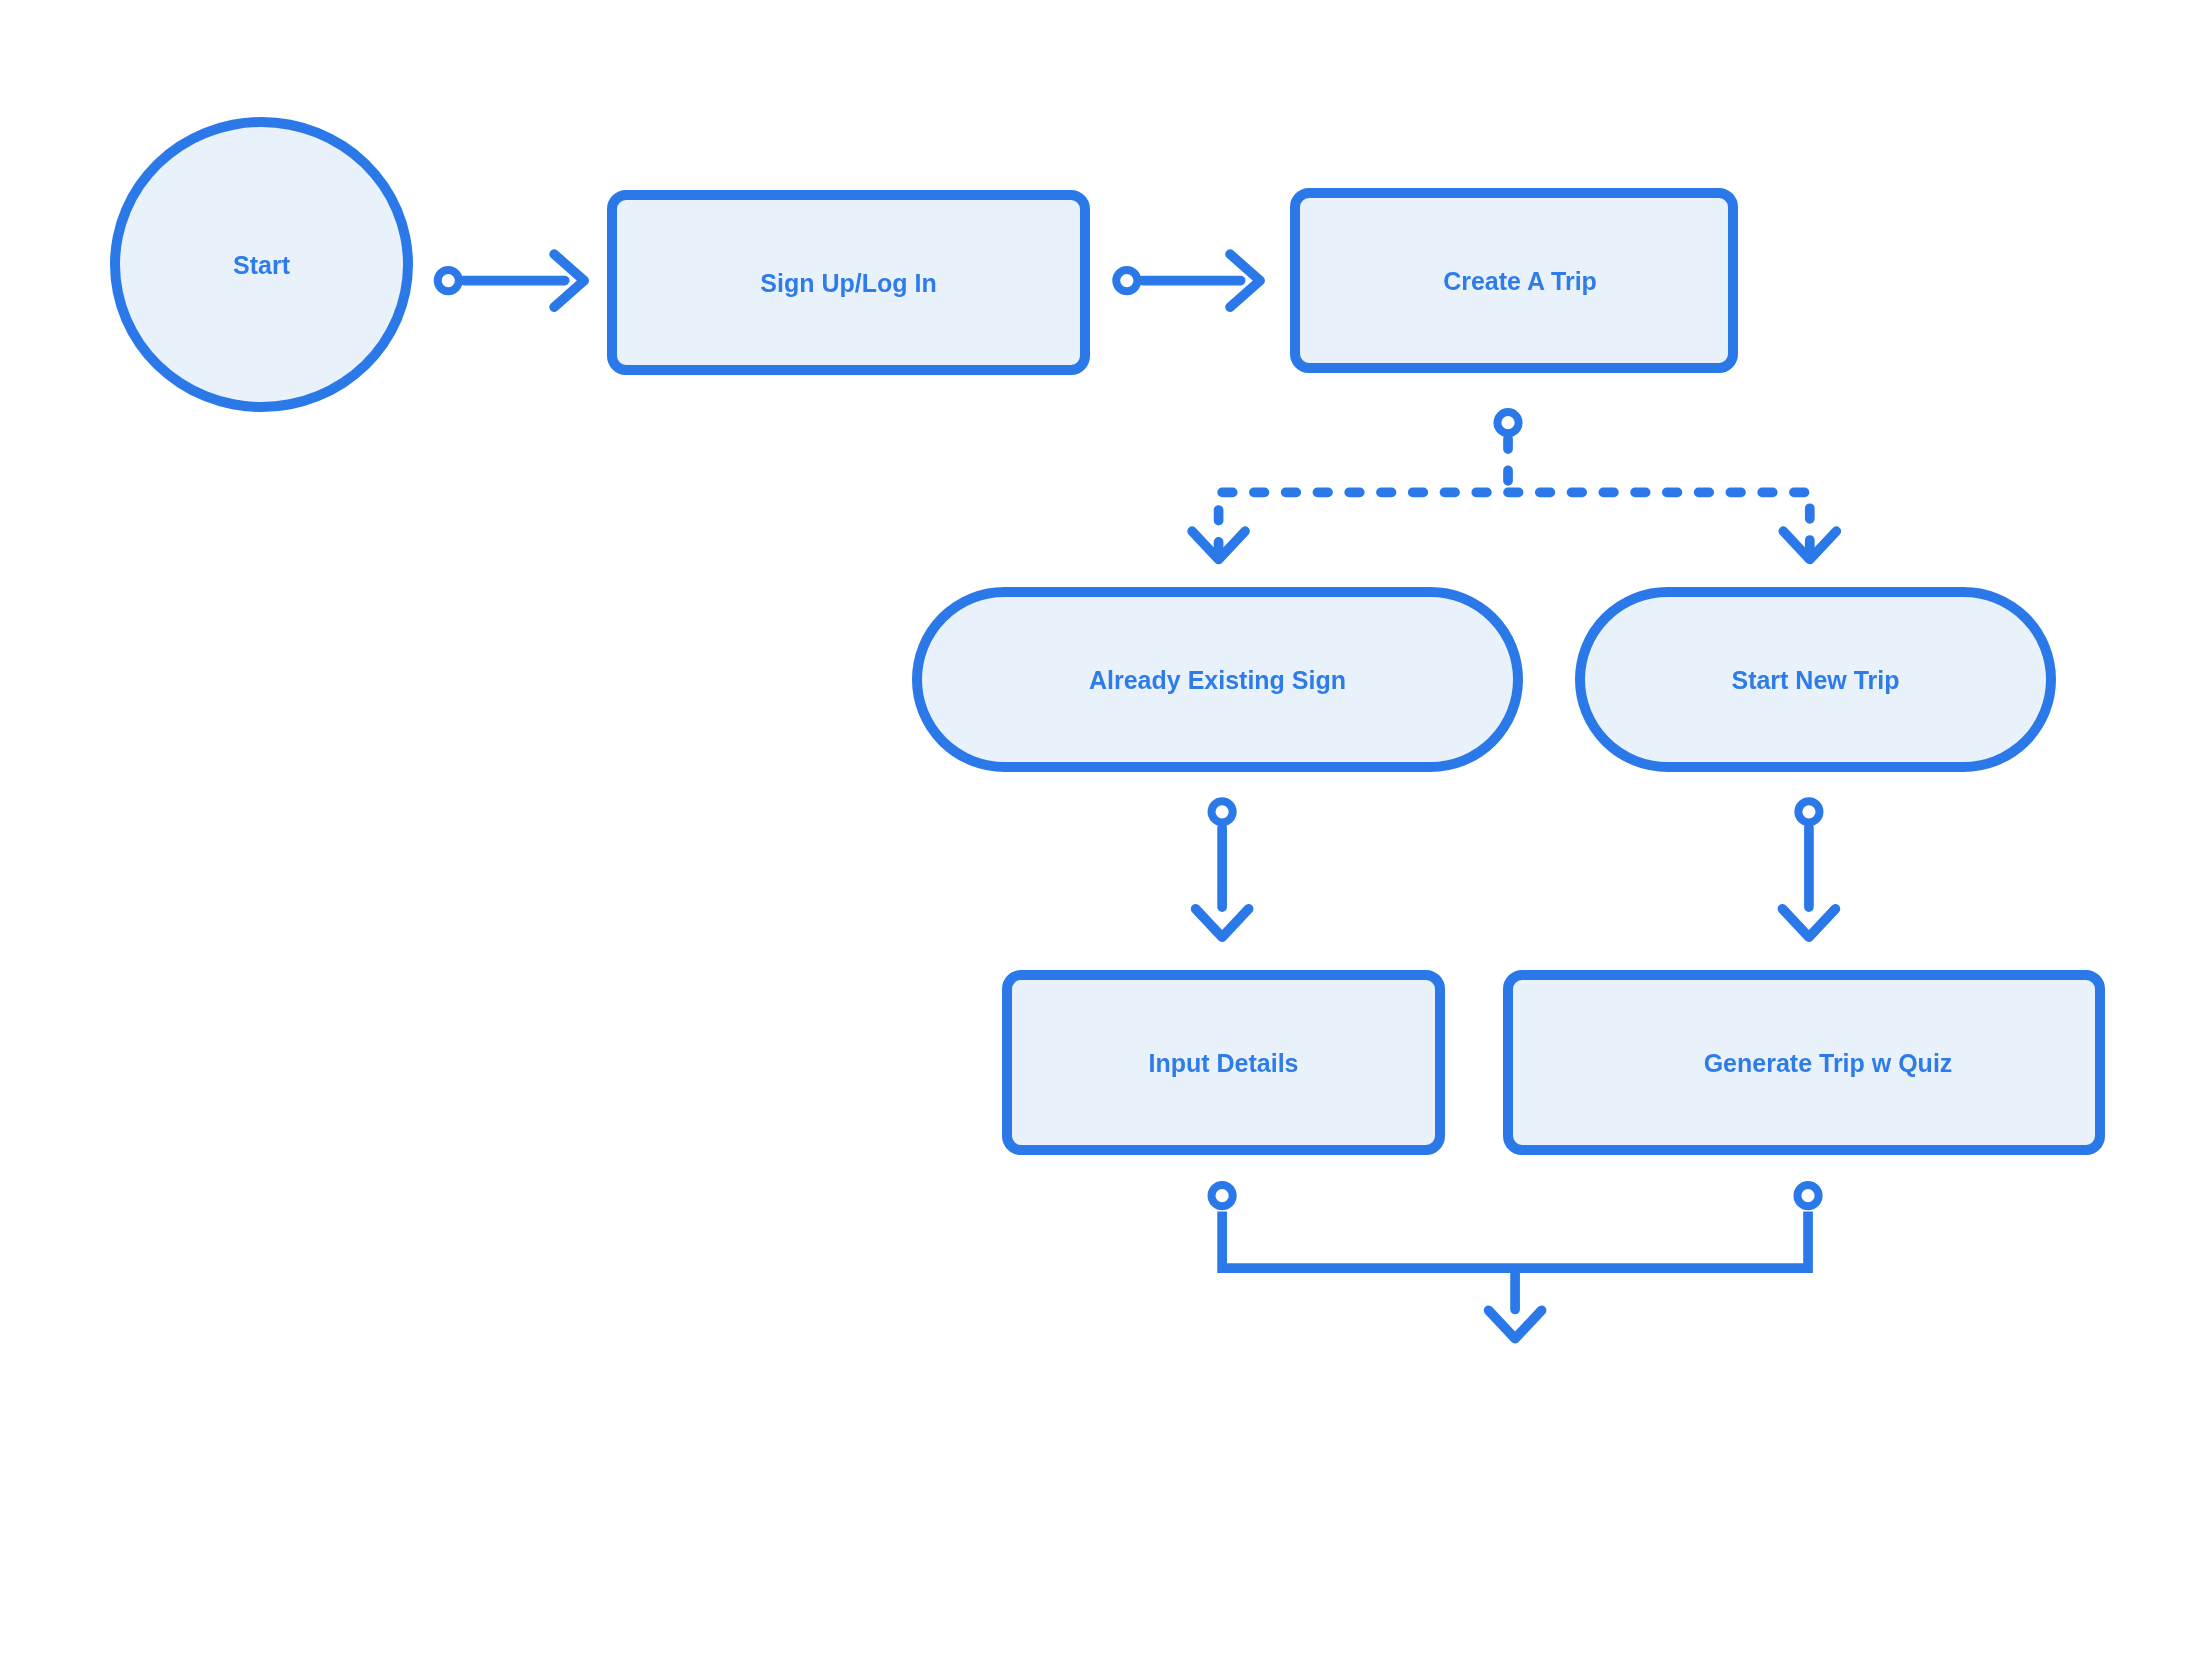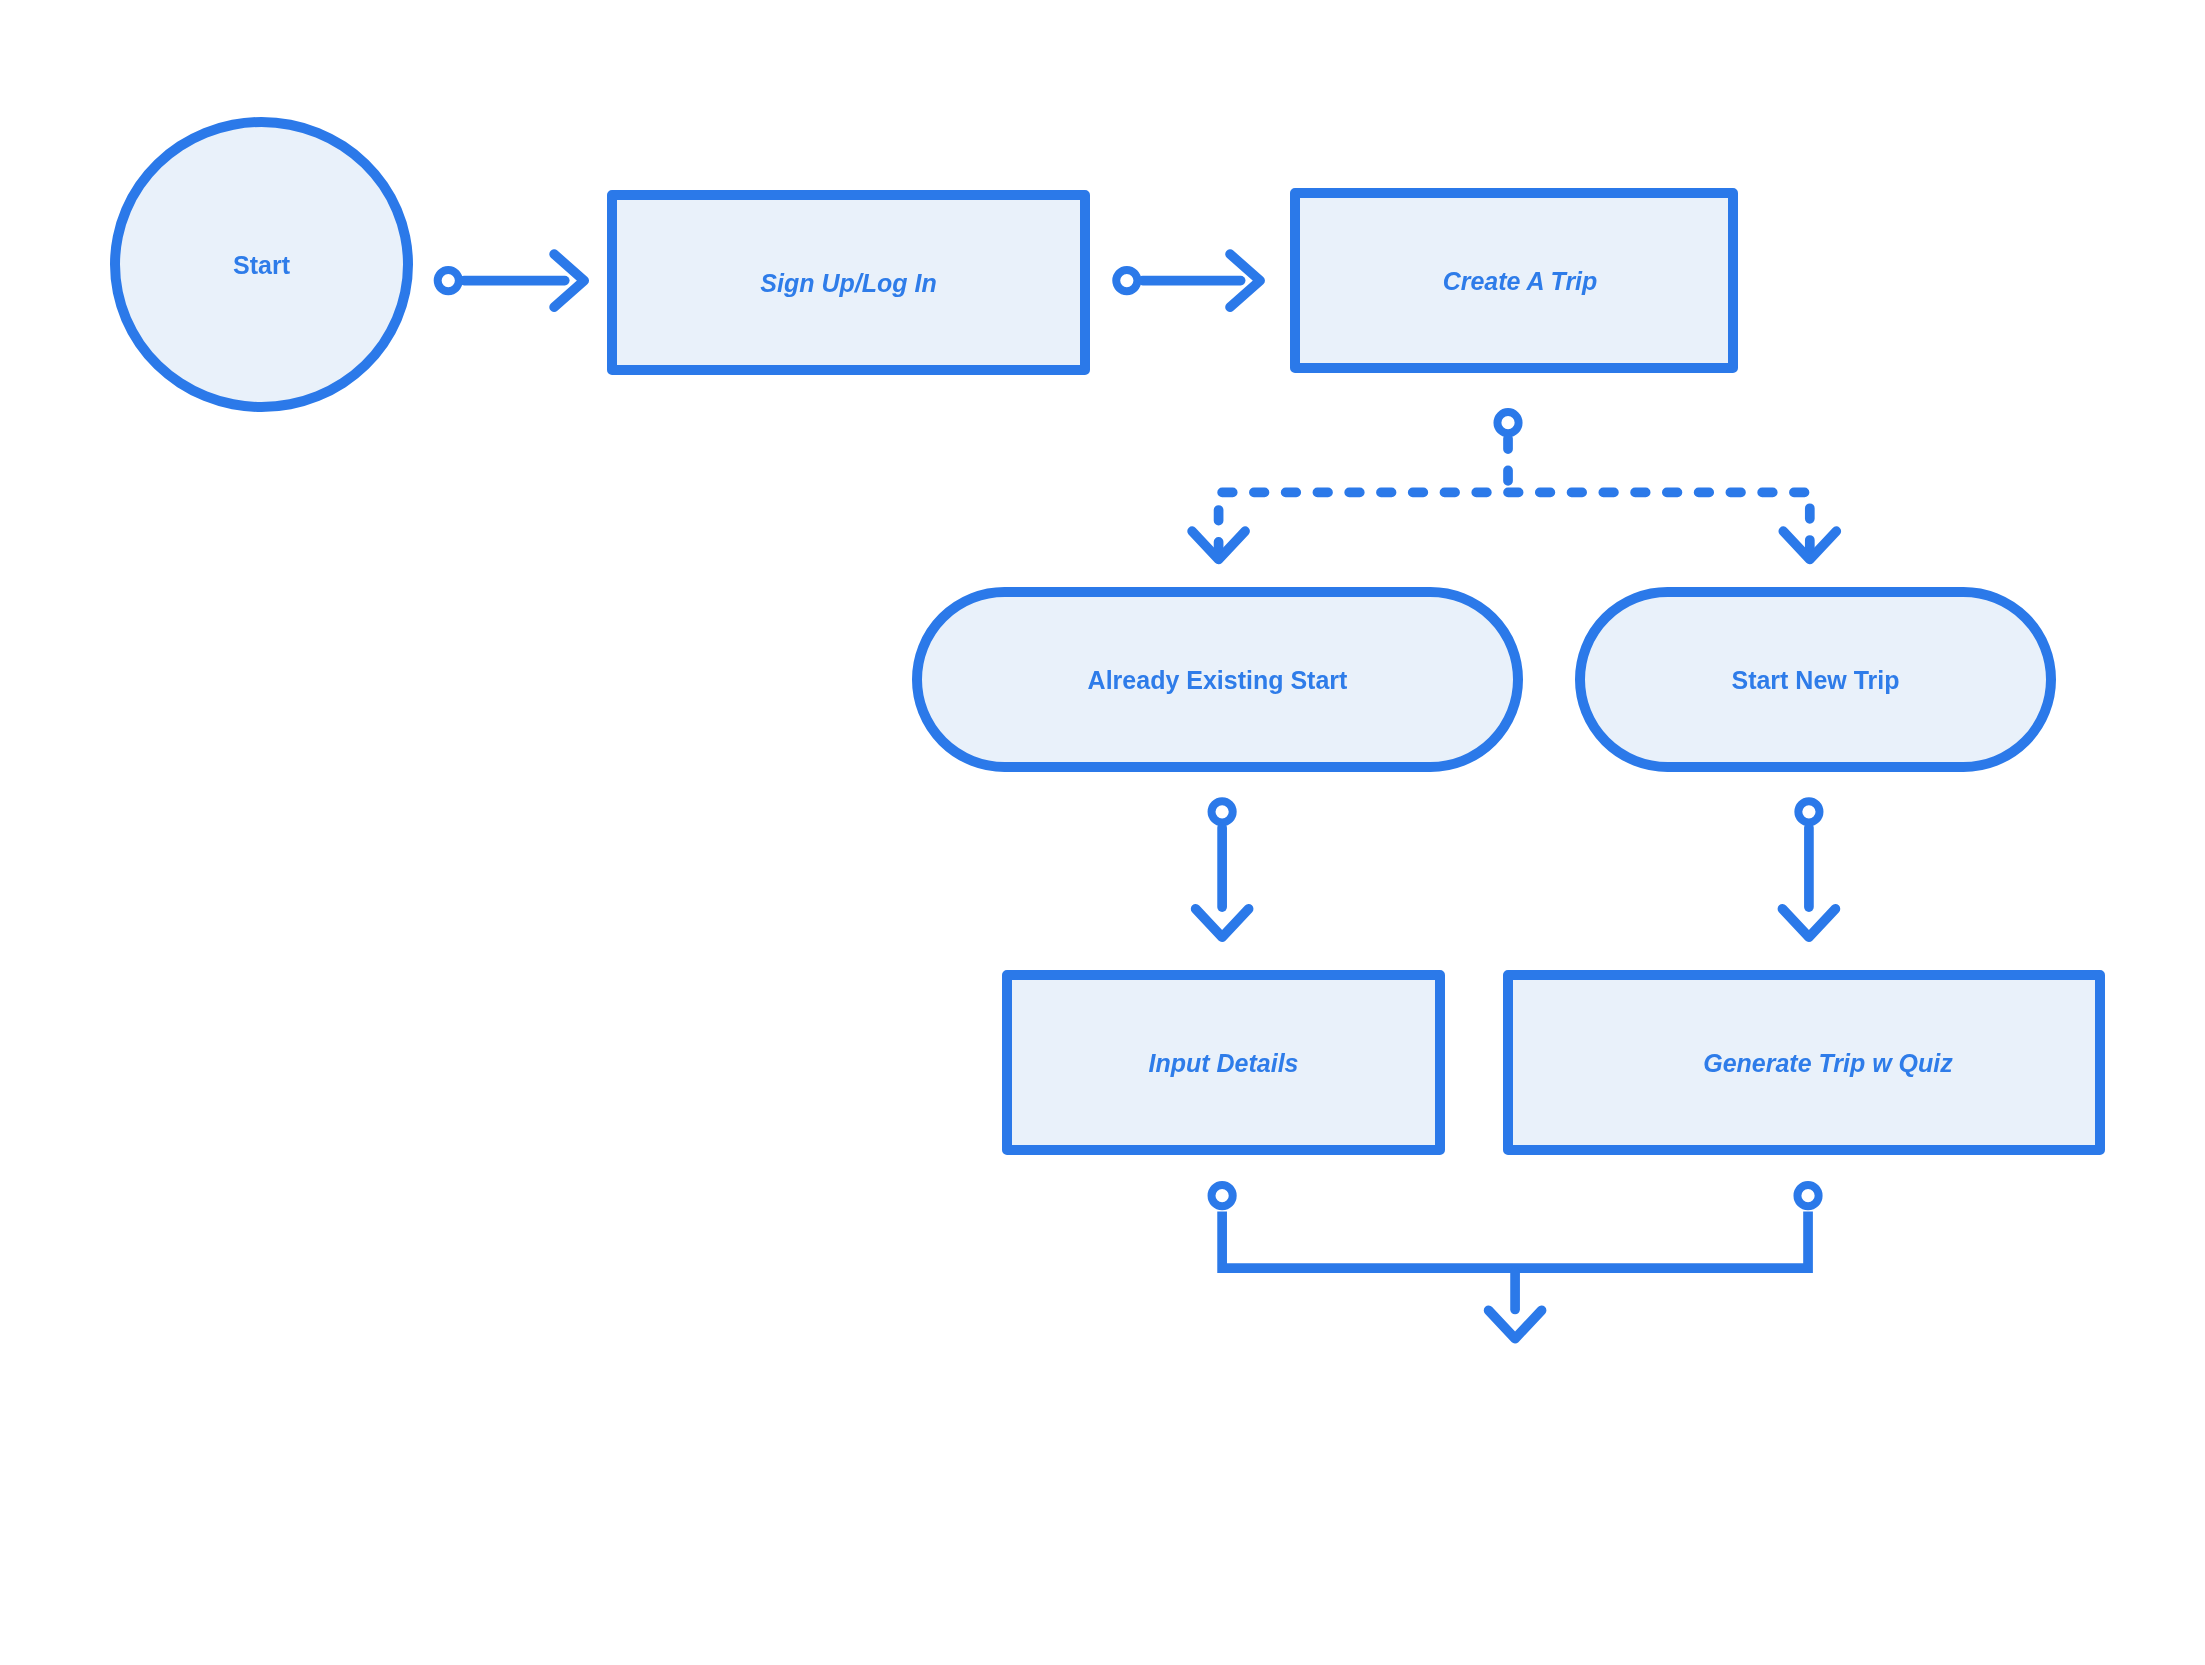--- a/index.html
+++ b/index.html
@@ -30,21 +30,21 @@
 
   .node{
     position:absolute;box-sizing:border-box;
     border:10.6px solid var(--accent);
     background:var(--node-fill);
     color:var(--label-text);
     display:flex;align-items:center;justify-content:center;
     font-size:25px;font-weight:600;line-height:1.2;
     text-align:center;white-space:nowrap;
   }
-  .rect{border-radius:5px;font-style:italic;}
+  .rect{border-radius:19px;}
   .pill{border-radius:881px;}
   .ellipse{border-radius:50%;}
 </style>
 </head>
 <body>
 
 <div class="canvas">
 
   <svg class="edges" viewBox="0 0 2500 1888" xmlns="http://www.w3.org/2000/svg">
 
@@ -95,21 +95,21 @@
 
   <div class="node rect" style="left:607px;top:190px;width:483px;height:185px;">
     <span>Sign Up/Log In</span>
   </div>
 
   <div class="node rect" style="left:1290px;top:188px;width:448px;height:185px;padding-left:12px;">
     <span>Create A Trip</span>
   </div>
 
   <div class="node pill" style="left:912px;top:587px;width:611px;height:185px;">
-    <span>Already Existing Start</span>
+    <span>Already Existing Sign</span>
   </div>
 
   <div class="node pill" style="left:1575px;top:587px;width:481px;height:185px;">
     <span>Start New Trip</span>
   </div>
 
   <div class="node rect" style="left:1002px;top:970px;width:443px;height:185px;">
     <span>Input Details</span>
   </div>
 

